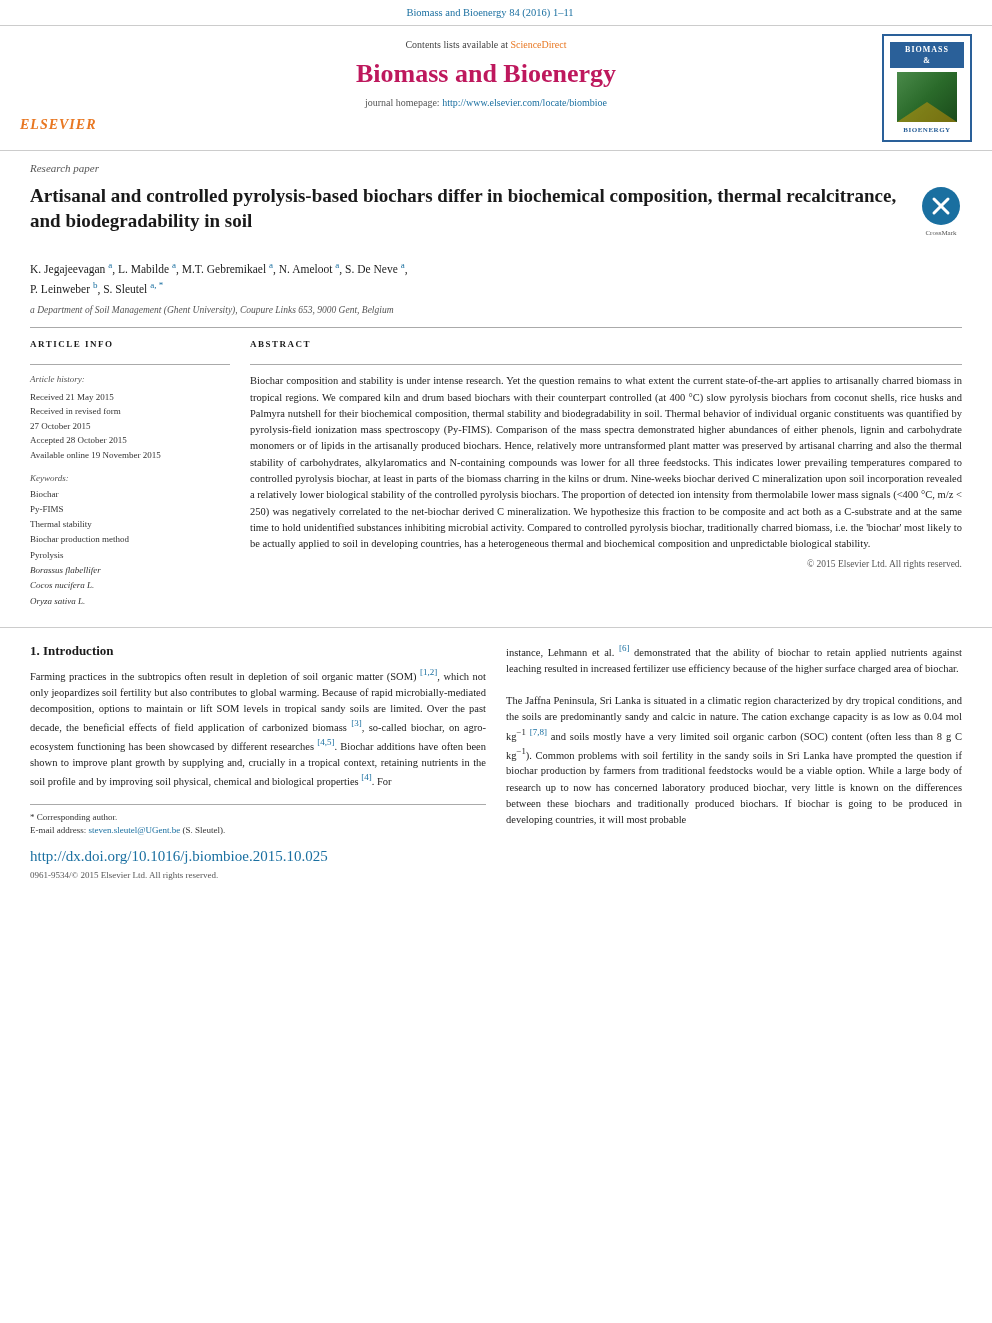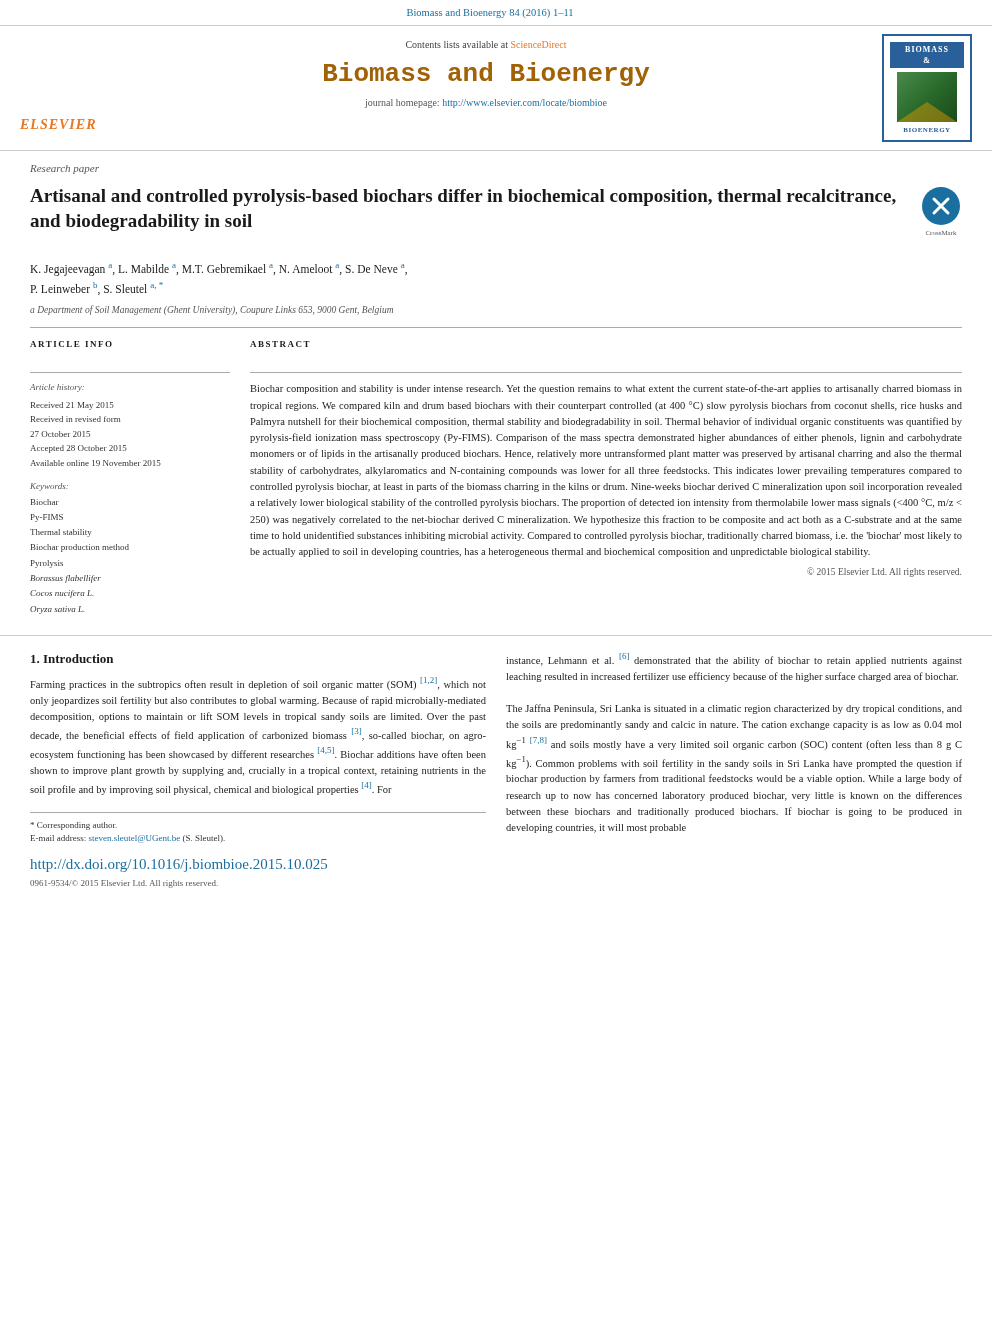--- a/index.html
+++ b/index.html
@@ -36,22 +36,22 @@
       color: #444;
       margin-bottom: 4px;
     }
     .header-center .sciencedirect-link {
       color: #e87722;
       font-size: 10px;
     }
     .header-center .journal-title {
       font-size: 26px;
       font-weight: bold;
-      color: #a16207;
-      font-family: Liberation Mono, monospace;
+      color: #be185d;
+      font-family: Liberation Serif, serif;
       margin: 4px 0;
     }
     .header-center .journal-homepage {
       font-size: 10px;
       color: #555;
     }
     .header-center .journal-homepage a {
       color: #1a6fa0;
       text-decoration: none;
     }
@@ -204,21 +204,21 @@
     }
     .right-col {
       flex: 1;
     }
     .section-label {
       font-size: 9px;
       font-weight: bold;
       letter-spacing: 1.5px;
       color: #1a1a1a;
       text-transform: uppercase;
-      margin-bottom: 22px;
+      margin-bottom: 14px;
     }
     .left-divider {
       border: none;
       border-top: 1px solid #aaa;
       margin: 4px 0 8px 0;
     }
     .article-info-label {
       font-size: 9px;
       font-style: italic;
       color: #555;

